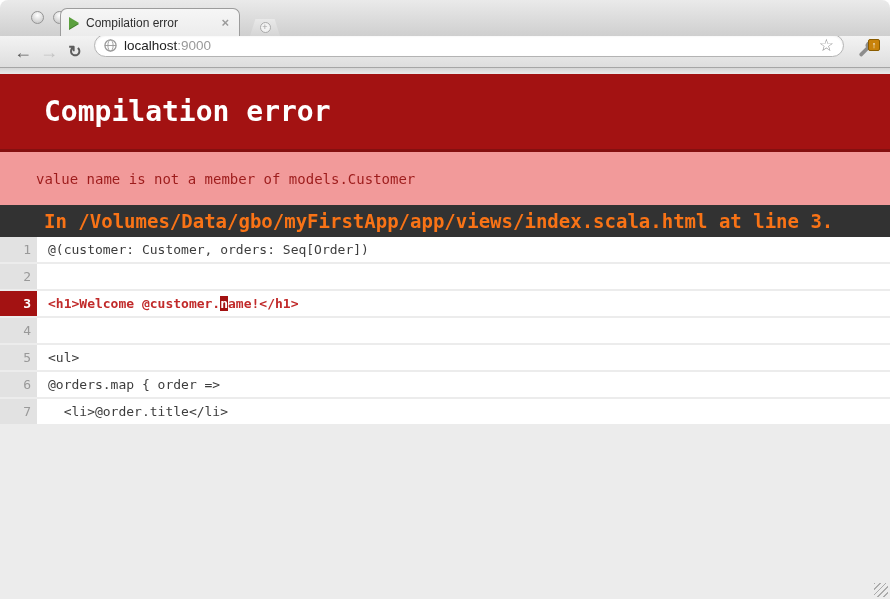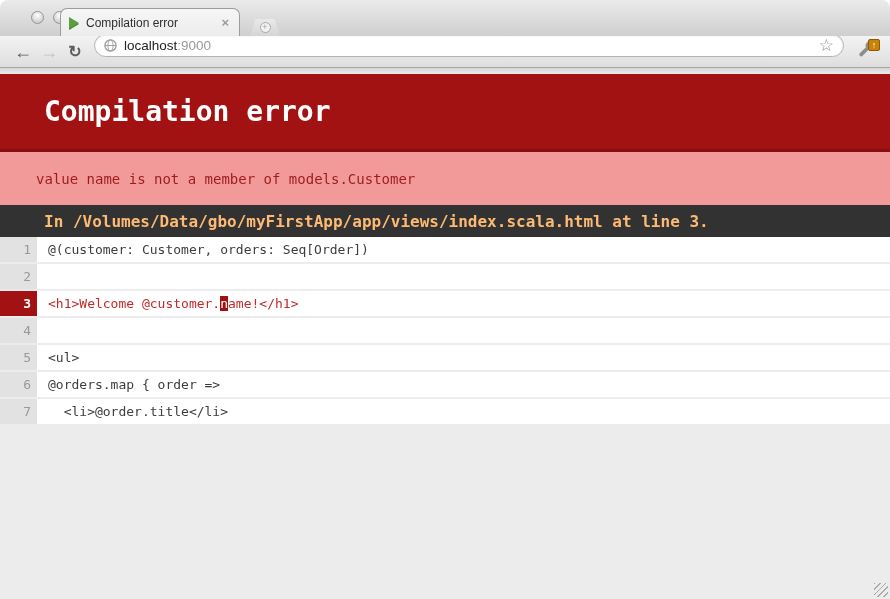--- a/index.html
+++ b/index.html
@@ -60,31 +60,31 @@
     font-family:"DejaVu Sans Mono","Liberation Mono",monospace; }
   .gap { height:6px; background:linear-gradient(#d6d6d6,#eaeaea); flex:none; }
   .err-header { height:78px; background:var(--header-red,#a31212);
     border-bottom:3px solid var(--header-red-dark,#841010);
     color:#fff; font-size:28px; display:flex; align-items:center;
     padding-left:44px; flex:none; }
   .err-message { height:53px; background:var(--banner-pink,#f29a9a);
     color:var(--banner-text,#9d1c1c); font-size:14px; display:flex;
     align-items:center; padding-left:36px; flex:none; }
   .err-location { height:32px; background:var(--location-bg,#323232);
-    color:#fdba74; font-size:16px; font-weight:bold; display:flex;
+    color:#f97316; font-size:19px; font-weight:bold; display:flex;
     align-items:center; padding-left:44px; flex:none; }
 
   .code-row { display:flex; height:25px; margin-bottom:2px; flex:none; }
   .code-row .gutter { width:37px; background:#e2e2e2; color:#999;
     font-size:13px; line-height:25px; text-align:right; padding-right:6px; flex:none; }
   .code-row .code { flex:1; background:#fff; color:#3d3d3d; font-size:13px;
     line-height:25px; padding-left:11px; white-space:pre; }
   .code-row.error .gutter { background:var(--error-accent,#a31212);
     color:#fff; font-weight:bold; }
-  .code-row.error .code { color:var(--error-code-text,#c12a2a); }
+  .code-row.error .code { color:var(--error-code-text,#c12a2a);font-weight:bold; }
   .marker { background:var(--error-accent,#a31212); color:#fff; }
 
   .rest { flex:1; position:relative; background:#ececec; }
   .grip { position:absolute; right:2px; bottom:2px; width:14px; height:14px;
     background:repeating-linear-gradient(135deg, #ababab 0 1px, transparent 1px 4px); }
 </style>
 </head>
 <body>
 
 <div class="window">

